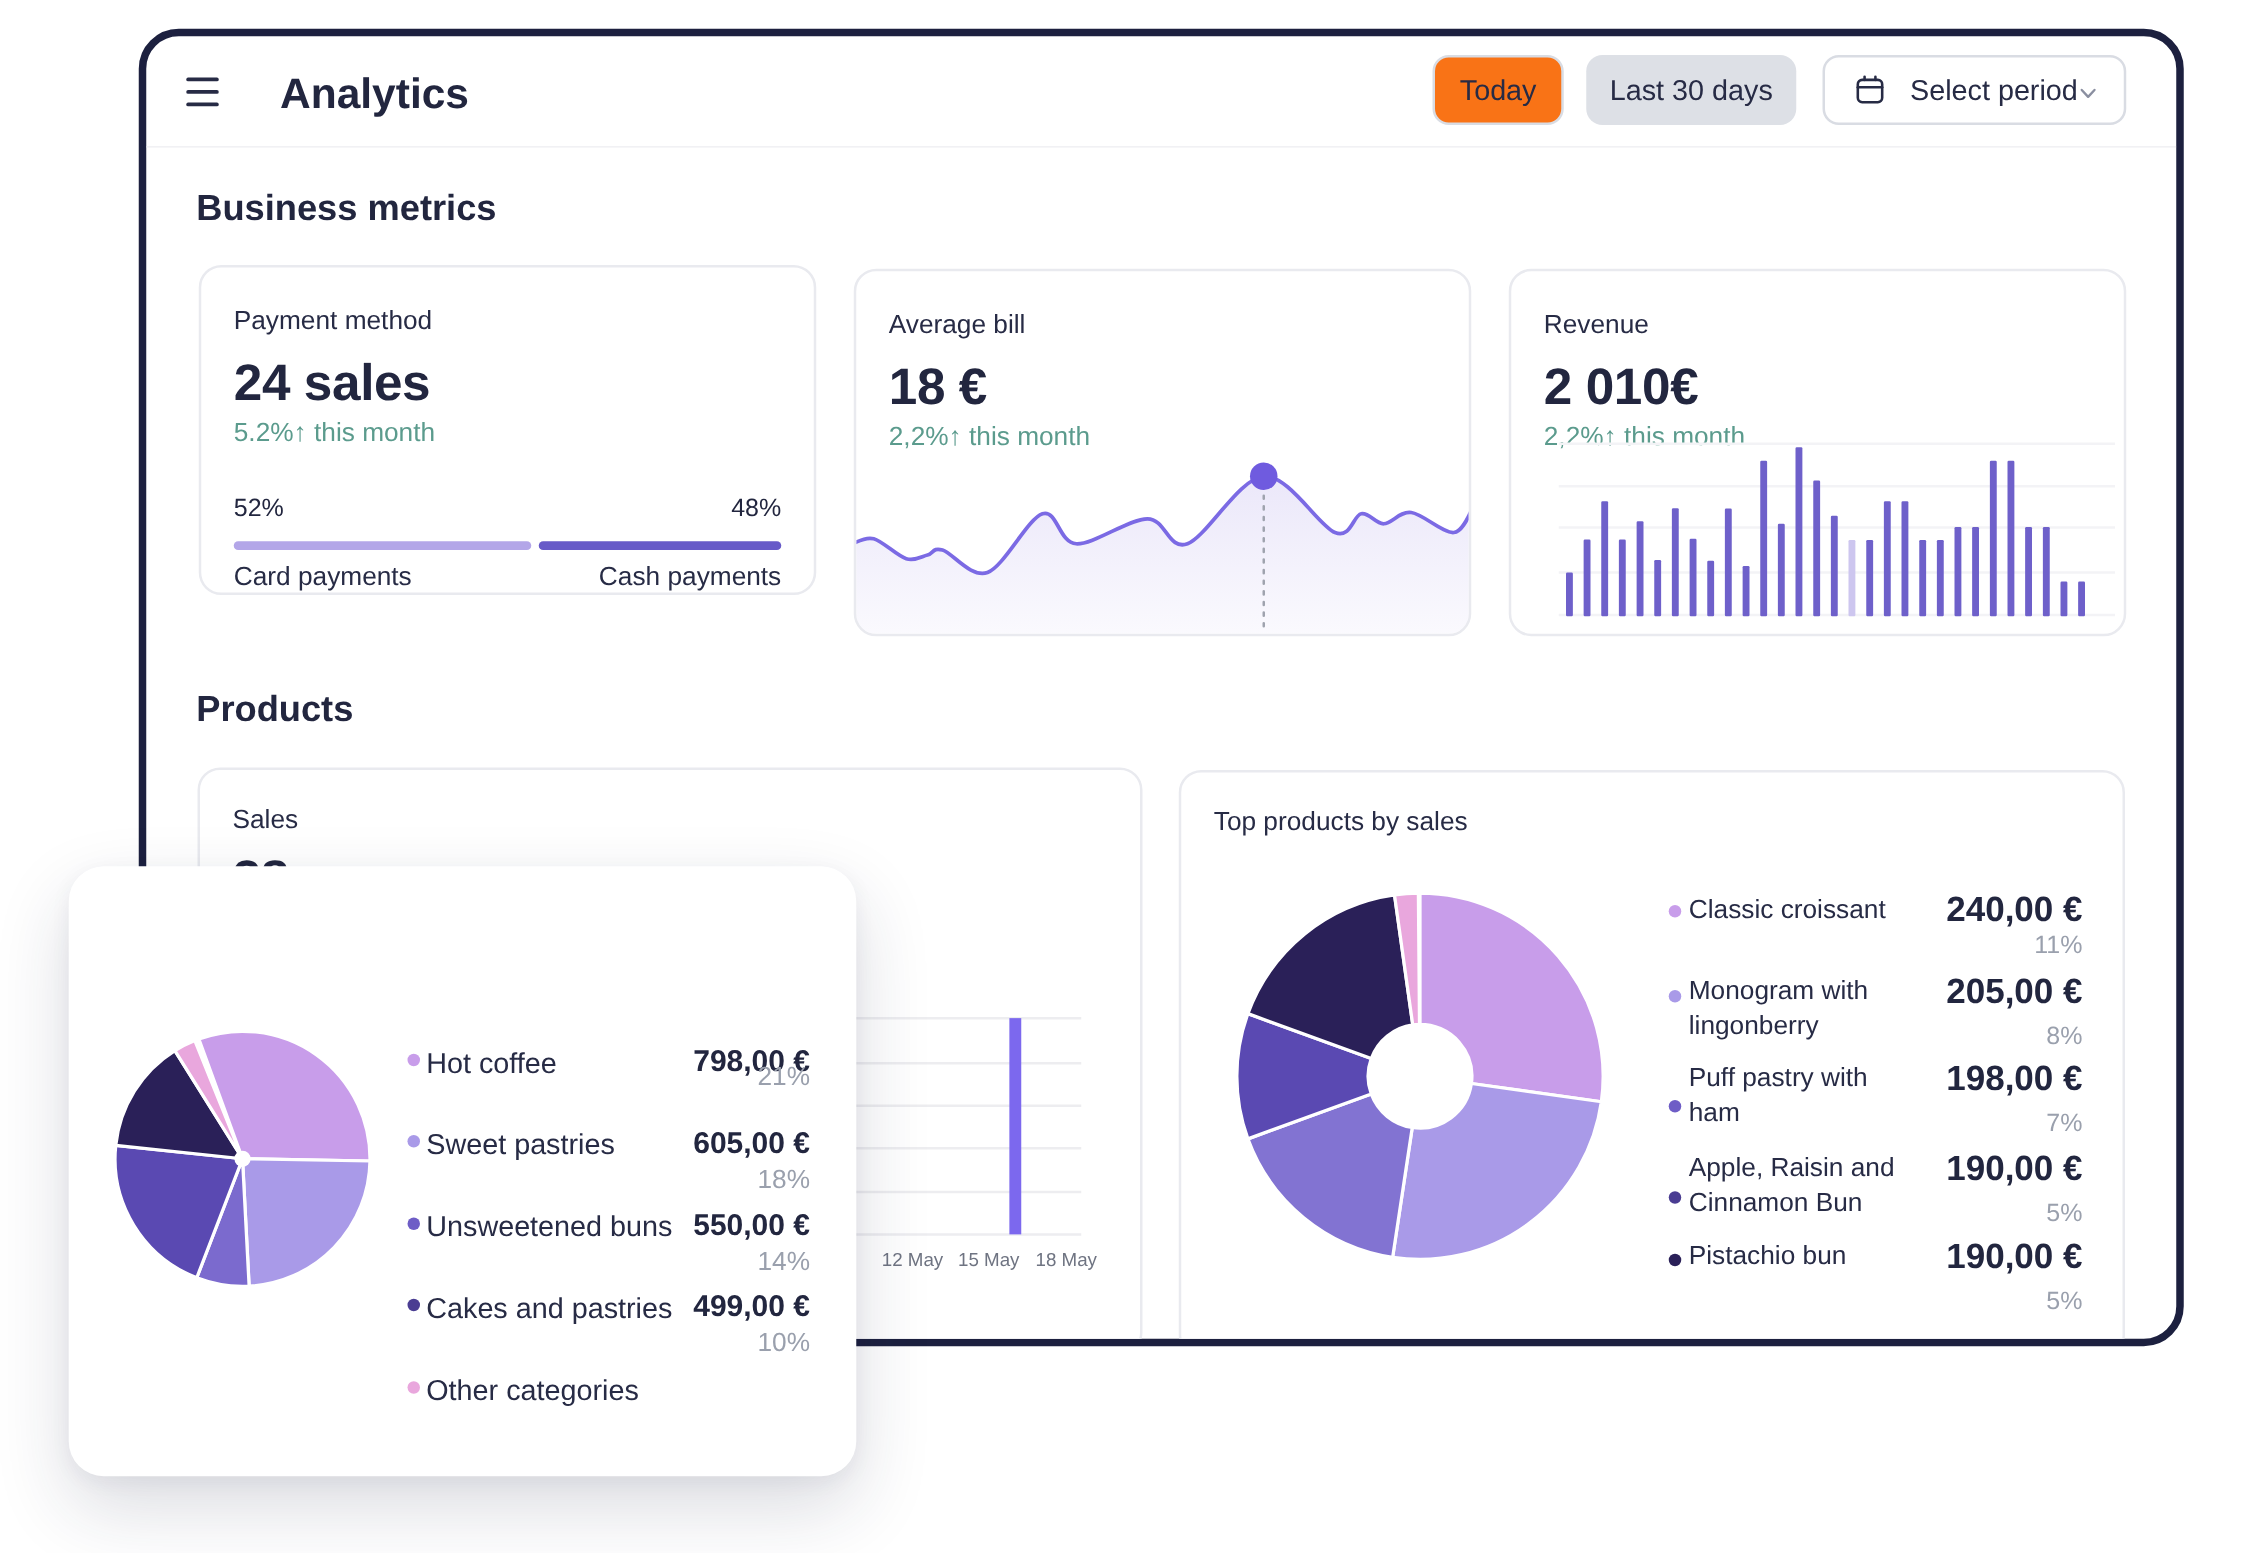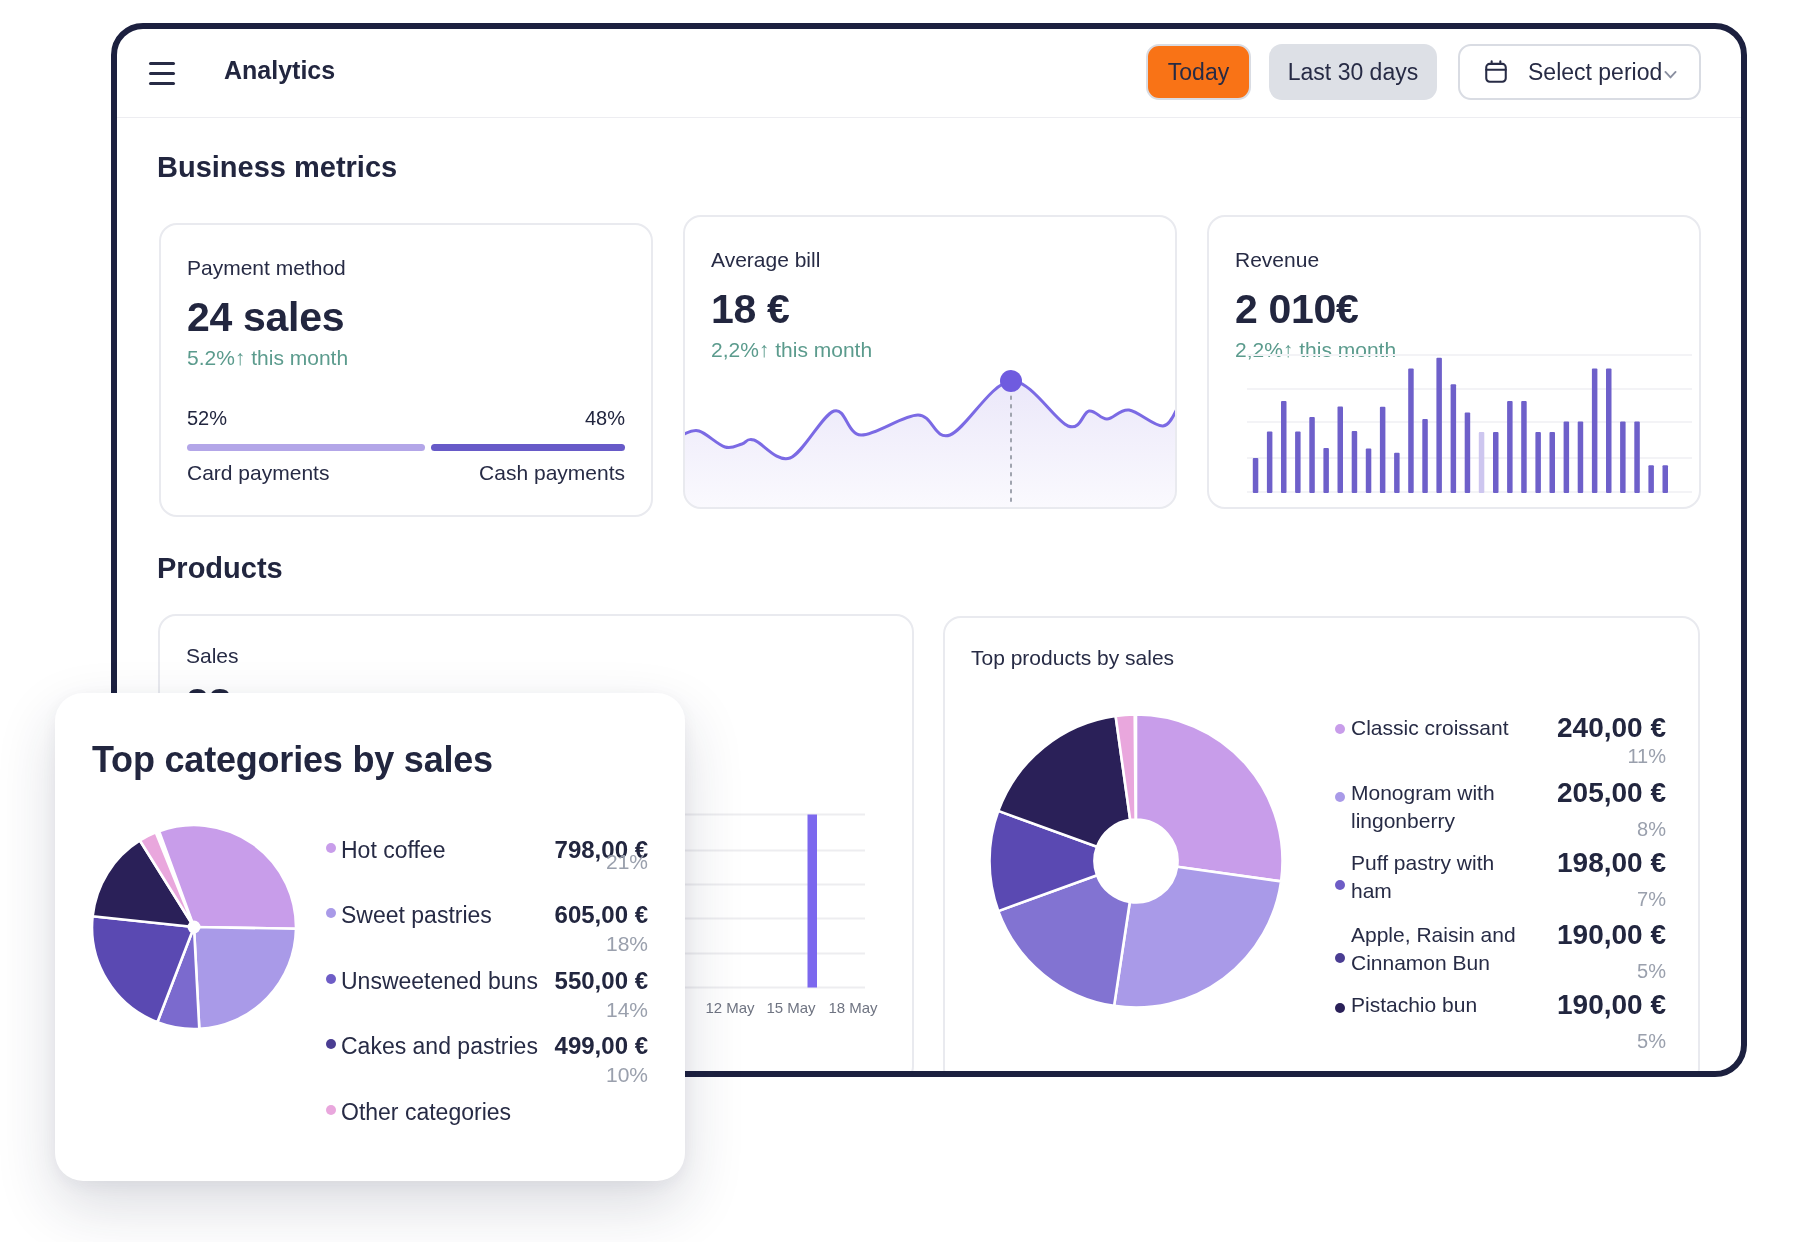--- a/index.html
+++ b/index.html
@@ -4,21 +4,21 @@
 <style>
 * { margin:0; padding:0; box-sizing:border-box; }
 html,body { width:1800px; height:1242px; background:#fff; font-family:"Liberation Sans", sans-serif; color:#252a45; overflow:hidden; }
 #main {
   position:absolute; left:111px; top:23px; width:1636px; height:1054px;
   border:6px solid #1c203f; border-radius:32px; background:#fff; overflow:hidden;
 }
 #header { position:absolute; left:0; top:0; width:100%; height:89px; border-bottom:1px solid #ededf1; }
 #burger { position:absolute; left:32px; top:33px; width:26px; }
 #burger div { height:2.5px; background:#272b45; border-radius:2px; margin-bottom:7.5px; }
-#title { position:absolute; left:107px; top:27px; font-size:25px; font-weight:700; color:#22263f; letter-spacing:0px; }
+#title { position:absolute; left:107px; top:27px; font-size:34px; font-weight:700; color:#22263f; letter-spacing:0px; }
 .btn { position:absolute; top:15px; height:56px; border-radius:13px; font-size:23px; color:#272b45; display:flex; align-items:center; justify-content:center; }
 #btn-today { left:1029px; width:105px; border:2px solid #d9dce3; background:#f97316; }
 #btn-30 { left:1152px; width:168px; background:#dde0e6; }
 #btn-period { left:1341px; width:243px; border:2px solid #d9dce3; background:#fff; justify-content:flex-start; padding-left:23px; }
 #btn-period .cal { margin-right:19px; }
 #btn-period .chev { position:absolute; right:20px; top:20px; }
 h2.sect { position:absolute; font-size:29px; font-weight:700; color:#22263f; }
 .card { position:absolute; background:#fff; border:2px solid #e9eaef; border-radius:18px; }
 .ctitle { position:absolute; left:26px; top:31px; font-size:21px; font-weight:500; color:#272b45; }
 .bignum { position:absolute; left:26px; top:69px; font-size:41px; font-weight:700; color:#22263f; letter-spacing:-0.3px; }
@@ -68,21 +68,21 @@
           <line x1="8" y1="2.2" x2="8" y2="4.5"></line>
           <line x1="16" y1="2.2" x2="16" y2="4.5"></line>
         </svg>
       Select period
       <svg class="chev" width="17" height="17" viewBox="0 0 20 20" fill="none" stroke="#8a8fa0" stroke-width="2.2" stroke-linecap="round" stroke-linejoin="round">
           <polyline points="4,7 10,13.5 16,7"></polyline>
         </svg>
     </div>
   </div>
   <h2 class="sect" style="left:40px; top:122px;">Business metrics</h2>
-  <div class="card" style="left:42px; top:194px; width:494px; height:294px;">
+  <div class="card" style="left:42px; top:183px; width:494px; height:264px;">
     <div class="ctitle">Payment method</div>
     <div class="bignum">24 sales</div>
     <div class="teal">5.2%↑ this month</div>
     <div class="pctrow">52%<span class="r">48%</span></div>
     <div class="pbar">
         <div class="l"></div>
         <div class="r"></div>
       </div>
     <div class="plabels">Card payments<span class="r">Cash payments</span></div>
   </div>
@@ -202,21 +202,20 @@
     <div class="lrow" style="left:390px; top:373px; width:331px;">
         <span class="dot" style="background:#2a2058; top:12px;"></span>
         <span class="name">Pistachio bun</span>
         <span class="price">190,00 €</span>
         <span class="pct" style="top:36px;">5%</span>
       </div>
   </div>
 </div>
 
 <div id="overlay">
-  <div id="ov-title">Top categories by sales</div>
   <svg style="position:absolute; left:0; top:0; display:block;" width="630" height="488" viewBox="0 0 630 488">
     <g transform="translate(0,3)">
     <path d="M 139,231 L 104.1,135.2 A 102,102 0 0 1 241.0,232.8 Z" fill="#c89dea" stroke="#fff" stroke-width="2.6" stroke-linejoin="round"></path>
     <path d="M 139,231 L 241.0,232.8 A 102,102 0 0 1 144.3,332.9 Z" fill="#a99ae8" stroke="#fff" stroke-width="2.6" stroke-linejoin="round"></path>
     <path d="M 139,231 L 144.3,332.9 A 102,102 0 0 1 102.4,326.2 Z" fill="#7b6ace" stroke="#fff" stroke-width="2.6" stroke-linejoin="round"></path>
     <path d="M 139,231 L 102.4,326.2 A 102,102 0 0 1 37.6,220.3 Z" fill="#5a49b2" stroke="#fff" stroke-width="2.6" stroke-linejoin="round"></path>
     <path d="M 139,231 L 37.6,220.3 A 102,102 0 0 1 84.9,144.5 Z" fill="#2a2058" stroke="#fff" stroke-width="2.6" stroke-linejoin="round"></path>
     <path d="M 139,231 L 84.9,144.5 A 102,102 0 0 1 100.8,136.4 Z" fill="#e9a7dd" stroke="#fff" stroke-width="2.6" stroke-linejoin="round"></path>
     <circle cx="139" cy="231" r="6.5" fill="#fff"></circle>
     </g>

